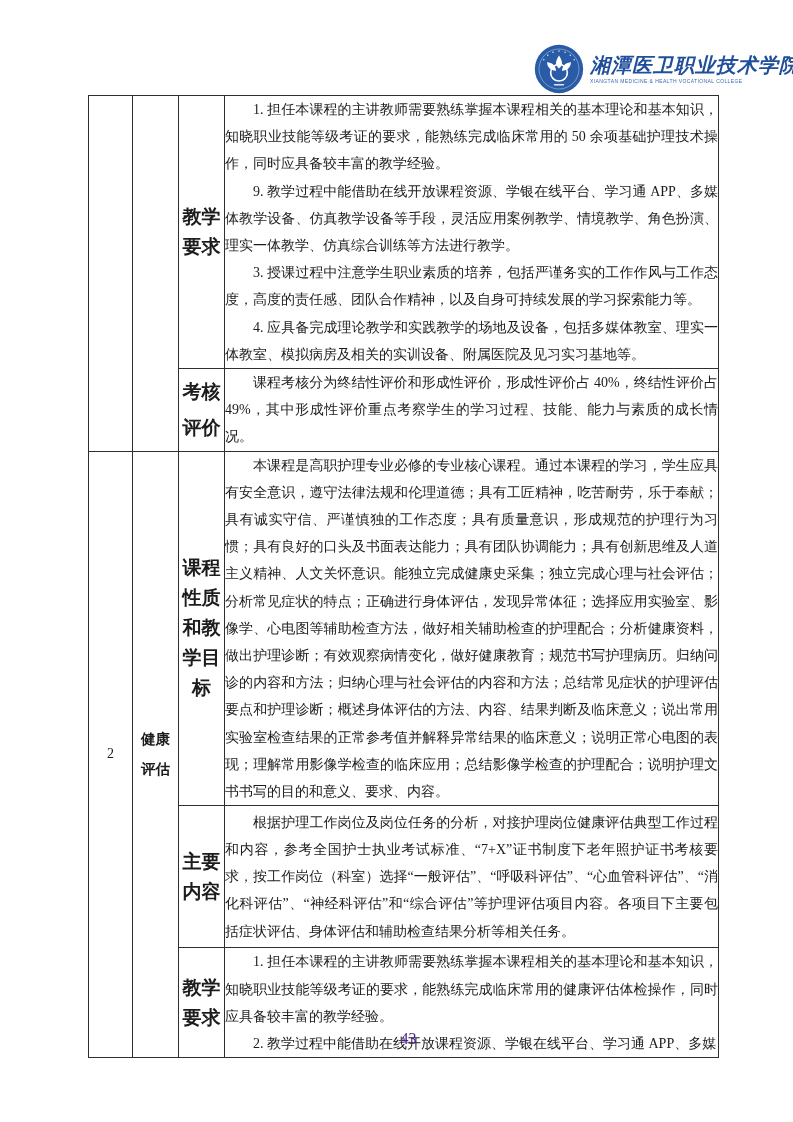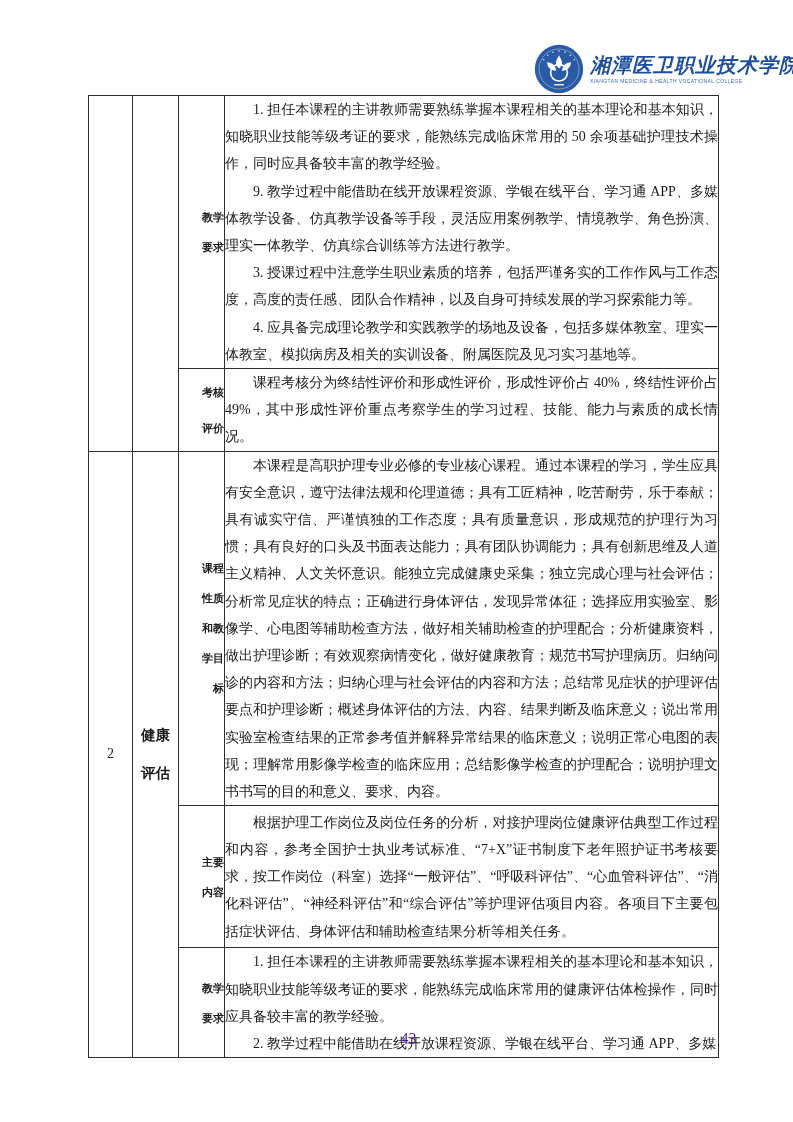--- a/index.html
+++ b/index.html
@@ -56,27 +56,27 @@
   }
   td.num {
     text-align: center;
     font-size: 14px;
   }
   td.course {
     text-align: center;
     font-weight: bold;
     font-size: 14.5px;
     white-space: pre-line;
-    line-height: 38px;
+    line-height: 30px;
     margin-top: 40px;
   }
   td.lbl {
-    text-align: right;
+    text-align: center;
     font-weight: bold;
-    font-size: 11px;
+    font-size: 19px;
     white-space: pre-line;
     line-height: 30px;
   }
   td.lbl.tight { line-height: 36px; }
   td.content {
     vertical-align: top;
     padding: 2px 8px 2px 6px;
   }
   td.content p {
     margin: 0;

